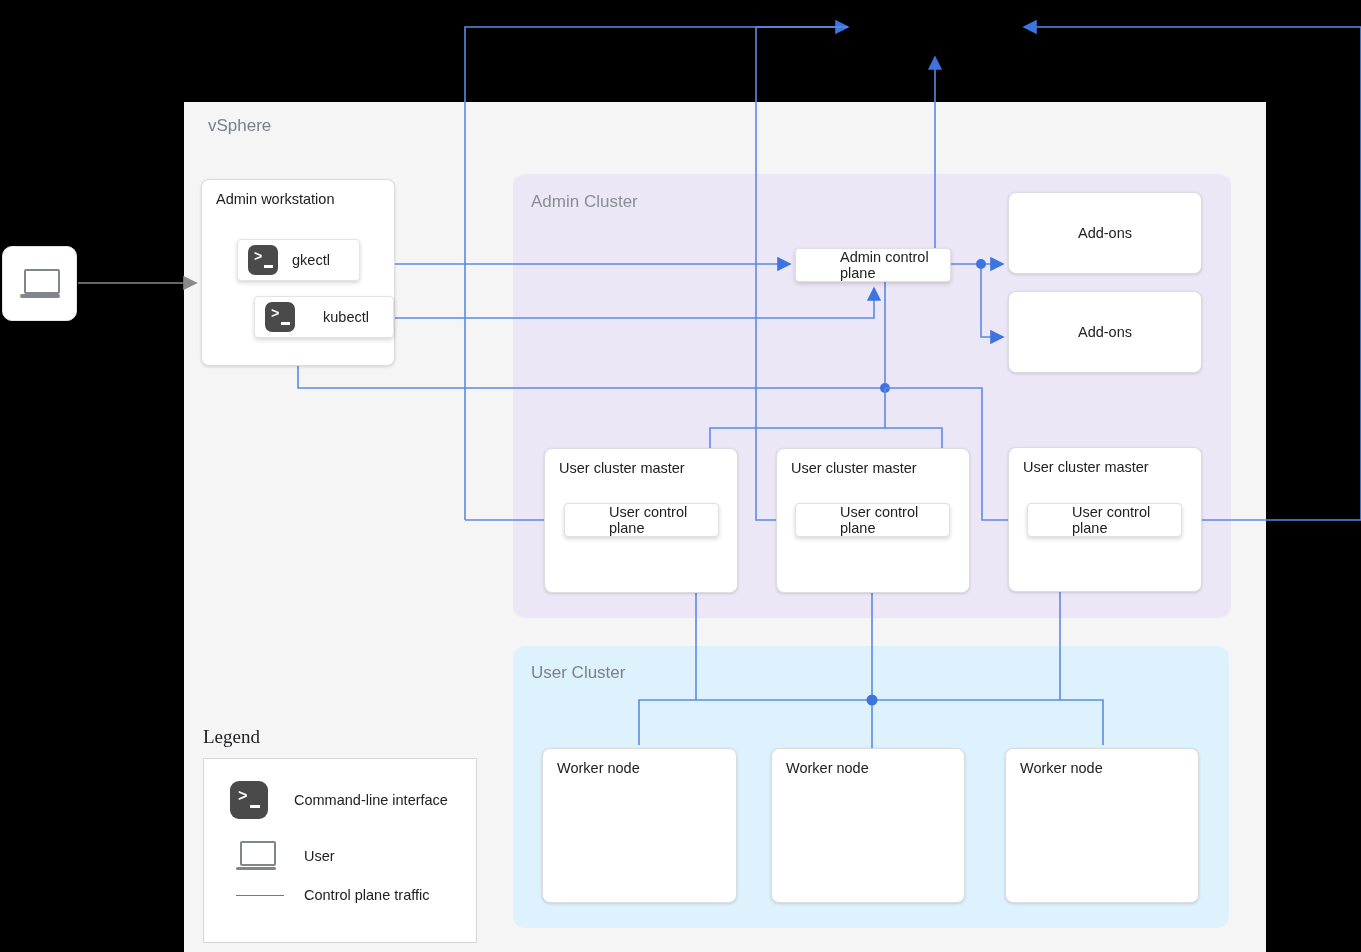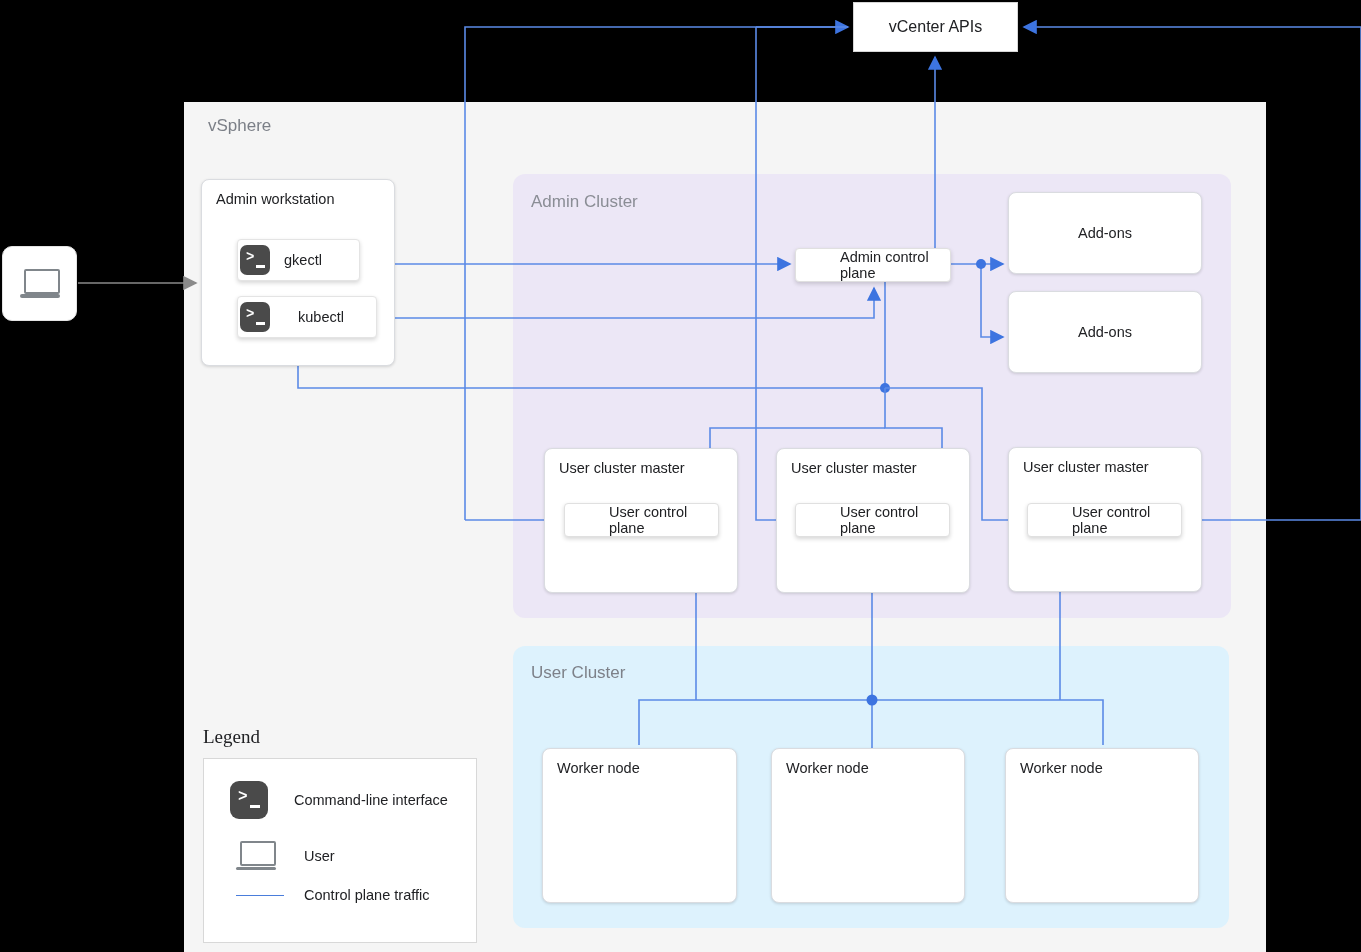--- a/index.html
+++ b/index.html
@@ -46,23 +46,23 @@
   
   .cplane{background:#fff;border:1px solid #e0e0e0;border-radius:4px;box-shadow:0 2px 4px rgba(0,0,0,.16);
           display:flex;align-items:center;justify-content:center;font-size:14.5px;color:#202124;padding-left:44px;}
   .acp{left:795px;top:248px;width:156px;height:34px;}
   .ucp1{left:564px;top:503px;width:155px;height:34px;}
   .ucp2{left:795px;top:503px;width:155px;height:34px;}
   .ucp3{left:1027px;top:503px;width:155px;height:34px;}
 
   
   .cli{background:#fff;border:1px solid #e4e4e4;border-radius:4px;box-shadow:0 2px 4px rgba(0,0,0,.16);
-       display:flex;align-items:center;padding-left:2px;gap:14px;}
+       display:flex;align-items:center;padding-left:10px;gap:14px;}
   .cli1{left:237px;top:239px;width:123px;height:42px;}
-  .cli2{left:237px;top:296px;width:140px;height:42px;gap:28px;}
+  .cli2{left:254px;top:296px;width:140px;height:42px;gap:28px;}
   .cli-label{font-size:14.5px;color:#202124;}
 
   .termicon{width:30px;height:30px;border-radius:7px;background:#4a4a4a;position:relative;flex:none;}
   .termicon::before{content:">";position:absolute;left:6px;top:4px;color:#fff;font-size:14px;
                     font-family:"Liberation Mono","DejaVu Sans Mono",monospace;font-weight:bold;}
   .termicon::after{content:"";position:absolute;left:16px;top:20px;width:9px;height:2.5px;background:#fff;}
 
   .laptop{width:40px;height:30px;position:relative;}
   .laptop .scr{position:absolute;left:4px;top:0;width:32px;height:21px;border:2.5px solid #80868b;border-radius:2px;}
   .laptop .base{position:absolute;left:0;bottom:1px;width:40px;height:3.5px;background:#80868b;border-radius:2px;}
@@ -144,21 +144,20 @@
 
       <path d="M696,537 L696,700"></path>
       <path d="M872,537 L872,700"></path>
       <path d="M1060,537 L1060,700"></path>
       <path d="M639,745 L639,700 L1103,700 L1103,745"></path>
       <path d="M872,700 L872,748"></path>
       <circle cx="872" cy="700" r="5.5" fill="#3d74e0" stroke="none"></circle>
     </g>
   </svg>
 
-  <div class="abs vcenter">vCenter APIs</div>
 
   <div class="abs userbox">
     <span class="laptop">
       <span class="scr"></span>
         <span class="base"></span>
     </span>
   </div>
 
   <div class="abs card adminws">
     <div class="card-title">Admin workstation</div>

